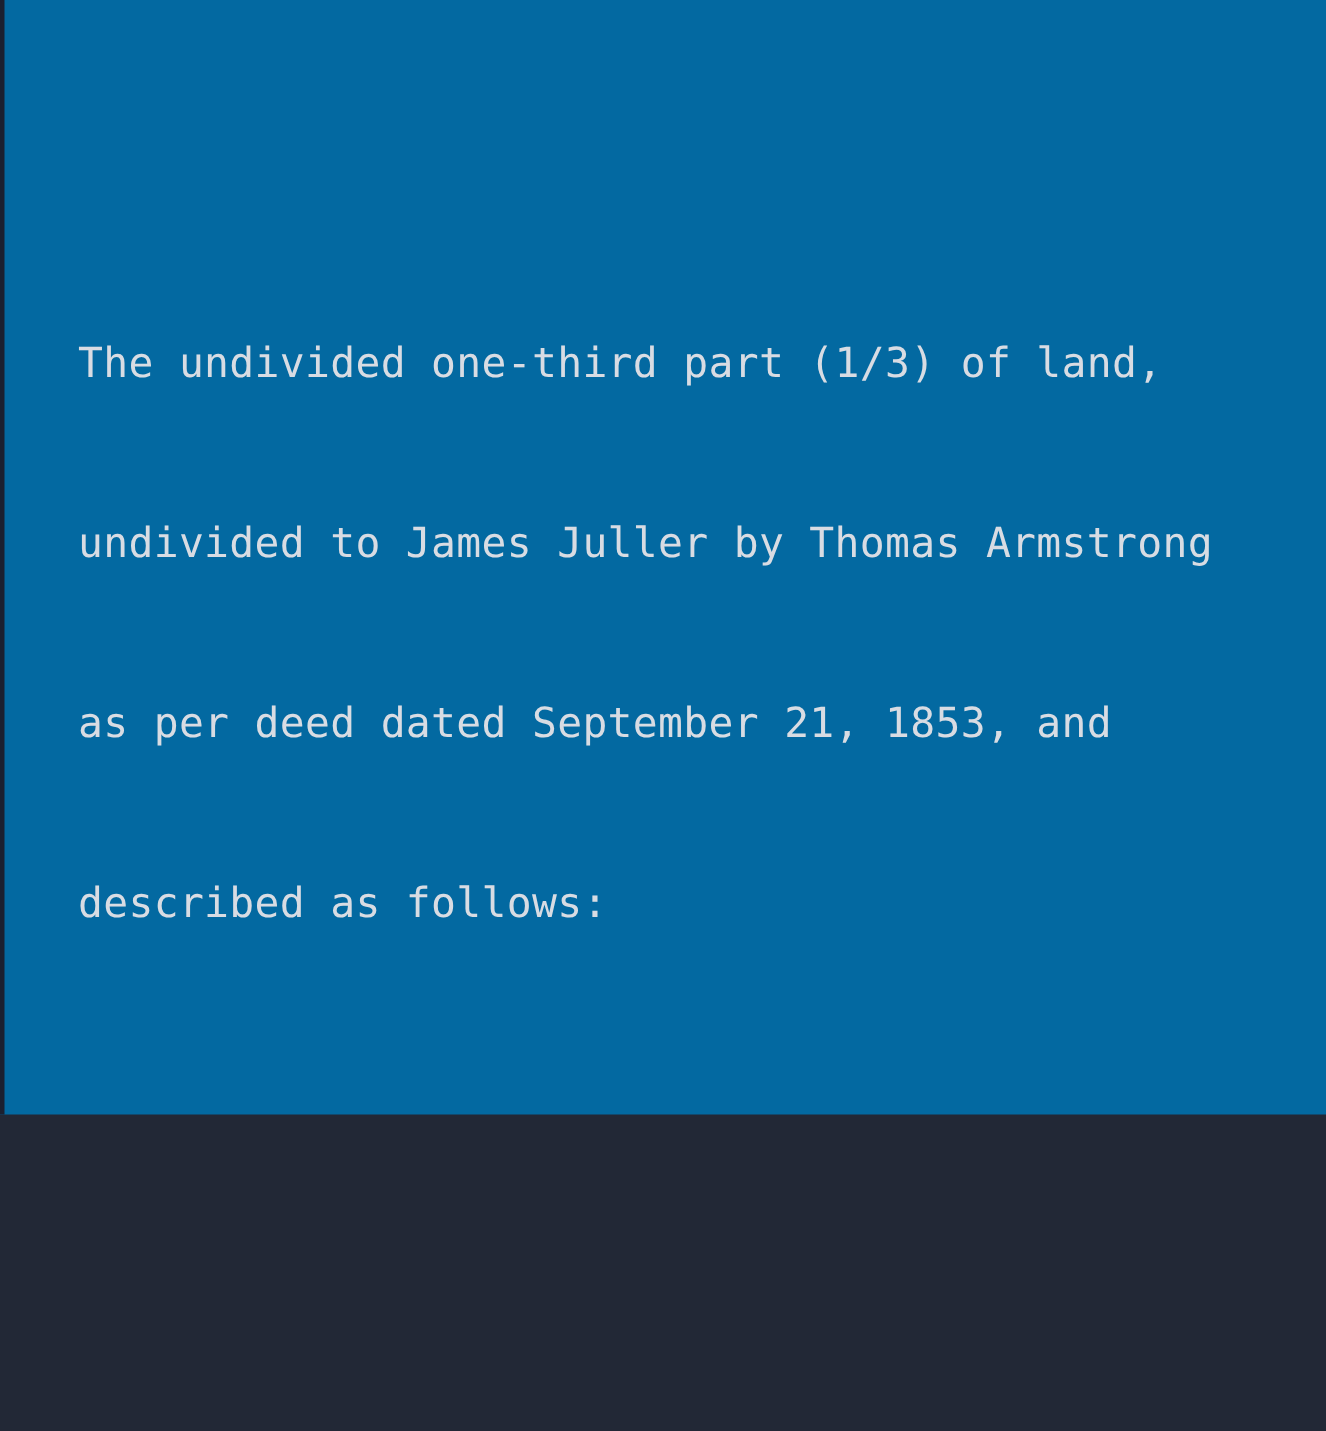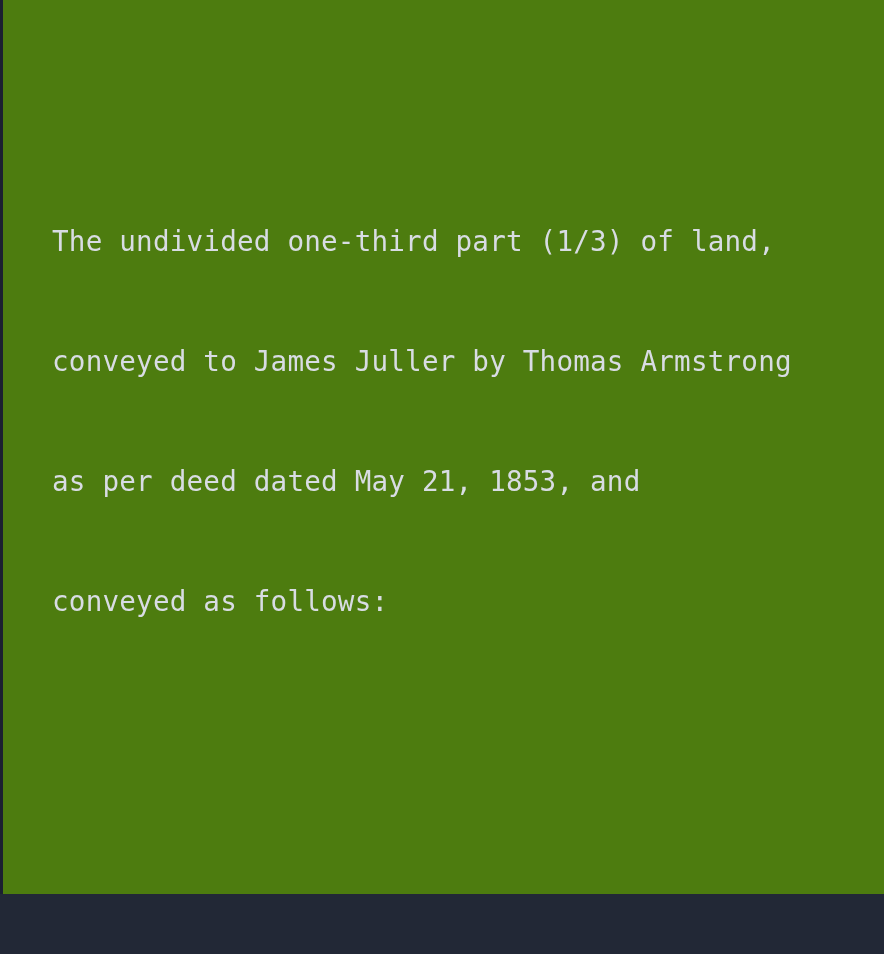--- a/index.html
+++ b/index.html
@@ -6,22 +6,22 @@
     margin: 0;
     padding: 0;
     width: 884px;
     height: 954px;
     overflow: hidden;
     background: #222836;
   }
   .frame {
     position: relative;
     width: 884px;
-    height: 894px;
-    background: #4d7c0f;
+    height: 743px;
+    background: #0369a1;
     box-sizing: border-box;
     border-left: 3px solid #1b2030;
   }
   .content {
     position: absolute;
     left: 49px;
     top: 22px;
     width: 820px;
     font-family: "DejaVu Sans Mono", "Liberation Mono", monospace;
     font-size: 27.6px;
@@ -39,23 +39,23 @@
   }
 </style>
 </head>
 <body>
 
 <div class="frame">
   <div class="content">
 
     <div class="para">
       <span class="line">The undivided one-third part (1/3) of land,</span>
-      <span class="line">conveyed to James Juller by Thomas Armstrong</span>
-      <span class="line">as per deed dated May 21, 1853, and</span>
-      <span class="line">conveyed as follows:</span>
+      <span class="line">undivided to James Juller by Thomas Armstrong</span>
+      <span class="line">as per deed dated September 21, 1853, and</span>
+      <span class="line">described as follows:</span>
     </div>
 
     
 
     
 
   </div>
 </div>
 
 </body></html>

